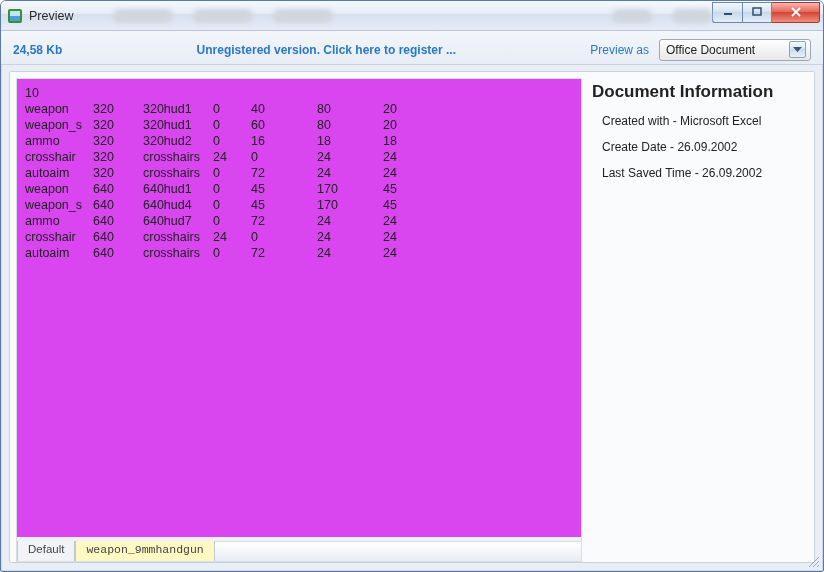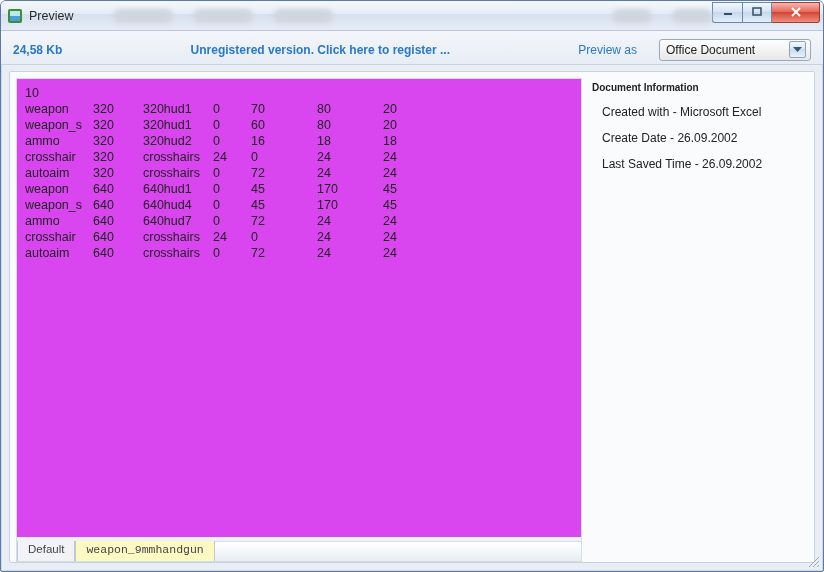--- a/index.html
+++ b/index.html
@@ -51,21 +51,21 @@
   }
   .winbtn svg { display:block; }
   .toolbar {
     height:34px; padding:4px 12px 0 12px;
     display:flex; align-items:center; justify-content:space-between;
     background:linear-gradient(#f3f6fa,#e7edf5);
     border-bottom:1px solid #c8d2df;
   }
   .size { color:#2a78c3; font-weight:bold; font-size:12px; }
   .reglink { color:#2a78c3; font-weight:bold; font-size:12px; cursor:pointer; }
-  .previewas-wrap { display:flex; align-items:center; gap:22px;}
+  .previewas-wrap { display:flex; align-items:center; gap:10px;}
   .previewas-label { color:#2a78c3; font-size:12px;}
   .dropdown {
     width:152px; height:22px;
     background:linear-gradient(#fefefe,#e8e8e8);
     border:1px solid #9aa9b9; border-radius:3px;
     display:flex; align-items:center; padding:0 4px 0 6px;
     font-size:12px; color:#222;
     justify-content:space-between; cursor:pointer;
   }
   .dropdown .dd-btn {
@@ -112,21 +112,21 @@
     background:#f1f3f6; color:#444; font-size:11.5px;
     cursor:pointer;
   }
   .sheet-tabs .tab.active { background:#fef9c3;font-family:Liberation Mono, monospace; }
   .sheet-tabs .filler { flex:1; background:linear-gradient(#ffffff,#e8edf3); height:20px; border-top:1px solid #d5dde6;}
   .docinfo {
     width:232px; padding:10px 10px 0 10px;
     background:#fafbfc;
   }
   .docinfo h4 {
-    margin:0 0 12px 0; font-size:10px; color:#222;
+    margin:0 0 12px 0; font-size:17px; color:#222;
   }
   .docinfo .kv {
     font-size:12px; color:#222; margin:0 0 12px 10px;
   }
   .resize-grip {
     position:absolute; right:3px; bottom:3px; width:14px; height:14px;
   }
 </style>
 </head>
 <body>
@@ -182,21 +182,21 @@
         </span>
       </div>
     </div>
   </div>
 
   <div class="content-outer">
     <div class="sheet-area">
       <div class="sheet-body">
         <div class="sheet-row"><span>10</span></div>
         <div id="rows">
-            <div class="sheet-row"><span class="c-name">weapon</span><span class="c-res">320</span><span class="c-file">320hud1</span><span class="c-v1">0</span><span class="c-v2">70</span><span class="c-v3">80</span><span class="c-v4">20</span></div>
+            <div class="sheet-row"><span class="c-name">weapon</span><span class="c-res">320</span><span class="c-file">320hud1</span><span class="c-v1">0</span><span class="c-v2">40</span><span class="c-v3">80</span><span class="c-v4">20</span></div>
             <div class="sheet-row"><span class="c-name">weapon_s</span><span class="c-res">320</span><span class="c-file">320hud1</span><span class="c-v1">0</span><span class="c-v2">60</span><span class="c-v3">80</span><span class="c-v4">20</span></div>
             <div class="sheet-row"><span class="c-name">ammo</span><span class="c-res">320</span><span class="c-file">320hud2</span><span class="c-v1">0</span><span class="c-v2">16</span><span class="c-v3">18</span><span class="c-v4">18</span></div>
             <div class="sheet-row"><span class="c-name">crosshair</span><span class="c-res">320</span><span class="c-file">crosshairs</span><span class="c-v1">24</span><span class="c-v2">0</span><span class="c-v3">24</span><span class="c-v4">24</span></div>
             <div class="sheet-row"><span class="c-name">autoaim</span><span class="c-res">320</span><span class="c-file">crosshairs</span><span class="c-v1">0</span><span class="c-v2">72</span><span class="c-v3">24</span><span class="c-v4">24</span></div>
             <div class="sheet-row"><span class="c-name">weapon</span><span class="c-res">640</span><span class="c-file">640hud1</span><span class="c-v1">0</span><span class="c-v2">45</span><span class="c-v3">170</span><span class="c-v4">45</span></div>
             <div class="sheet-row"><span class="c-name">weapon_s</span><span class="c-res">640</span><span class="c-file">640hud4</span><span class="c-v1">0</span><span class="c-v2">45</span><span class="c-v3">170</span><span class="c-v4">45</span></div>
             <div class="sheet-row"><span class="c-name">ammo</span><span class="c-res">640</span><span class="c-file">640hud7</span><span class="c-v1">0</span><span class="c-v2">72</span><span class="c-v3">24</span><span class="c-v4">24</span></div>
             <div class="sheet-row"><span class="c-name">crosshair</span><span class="c-res">640</span><span class="c-file">crosshairs</span><span class="c-v1">24</span><span class="c-v2">0</span><span class="c-v3">24</span><span class="c-v4">24</span></div>
             <div class="sheet-row"><span class="c-name">autoaim</span><span class="c-res">640</span><span class="c-file">crosshairs</span><span class="c-v1">0</span><span class="c-v2">72</span><span class="c-v3">24</span><span class="c-v4">24</span></div>
           </div>

